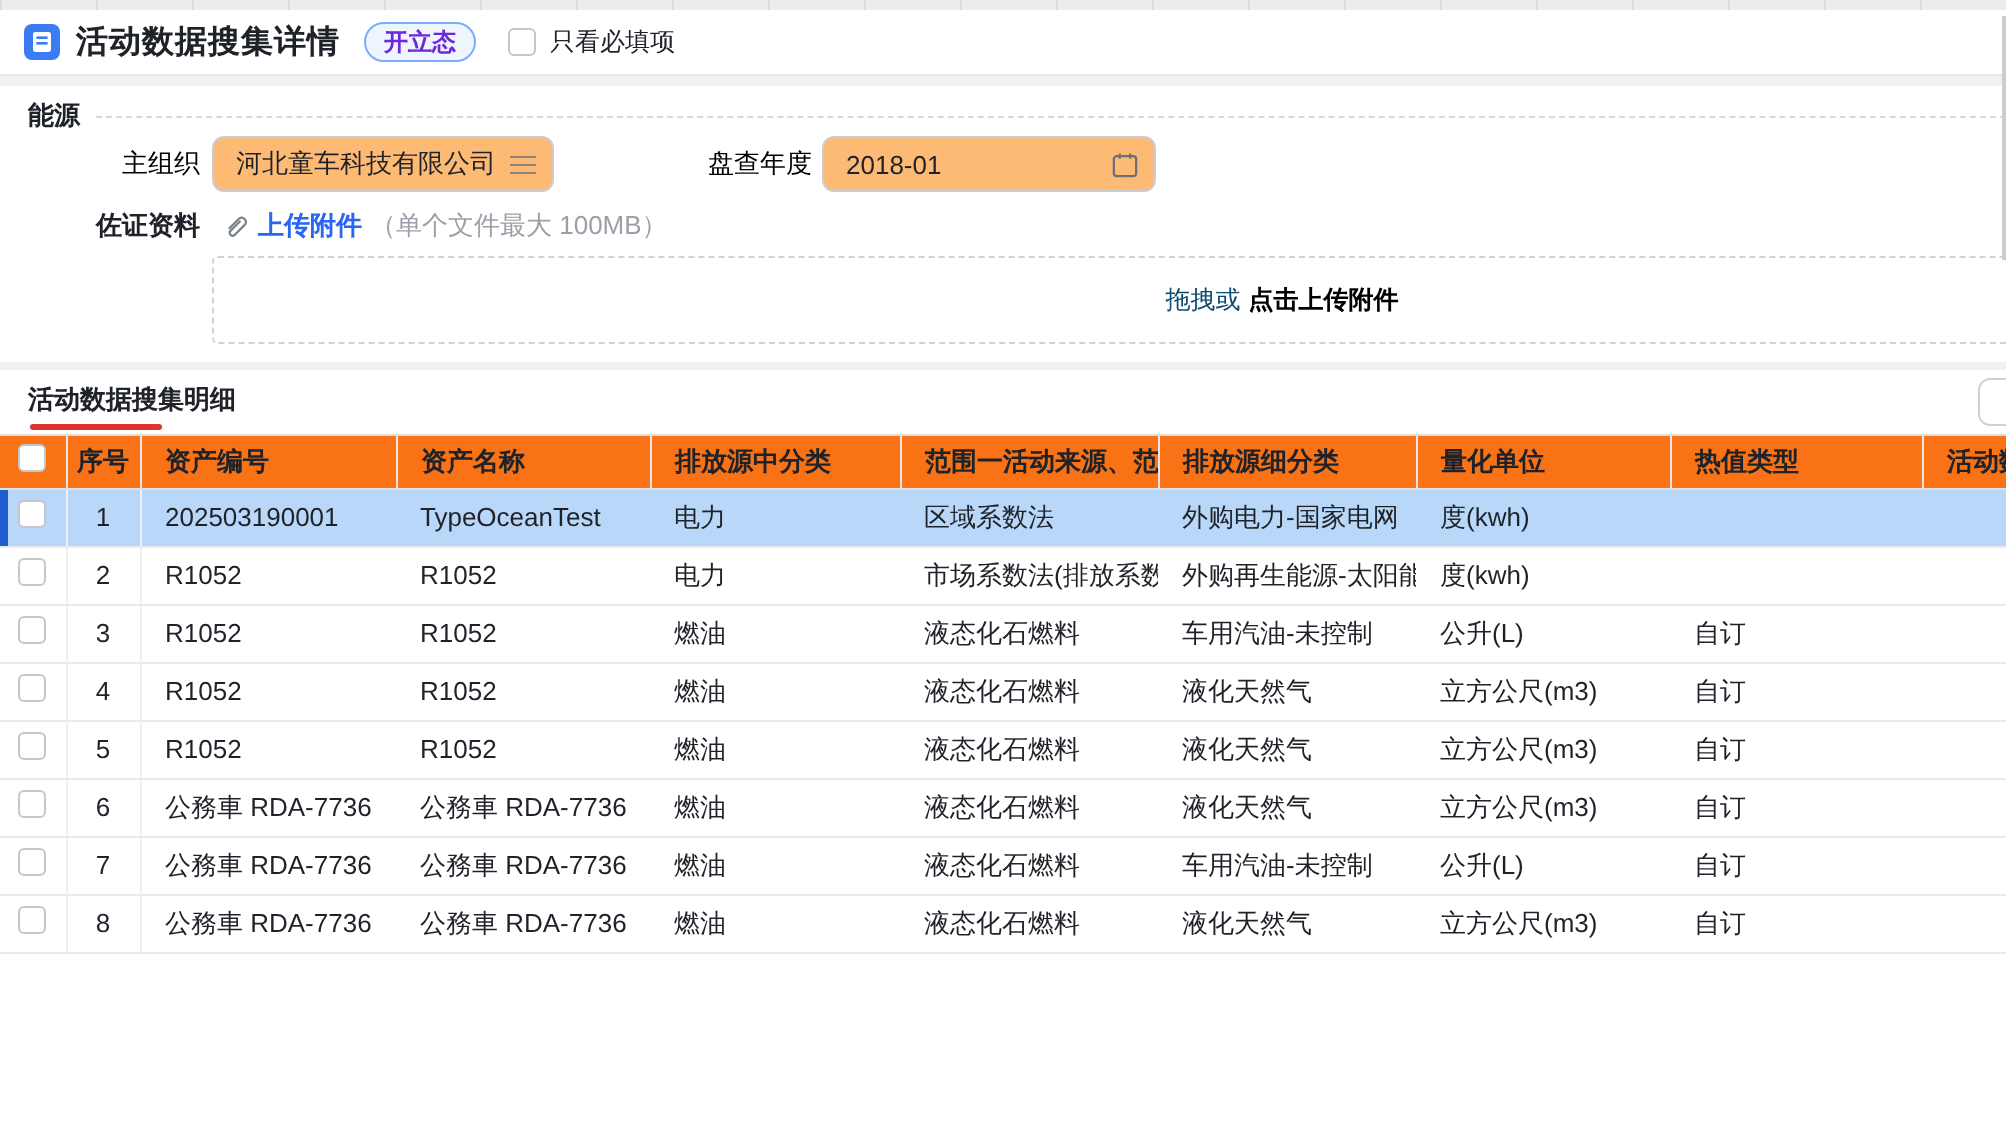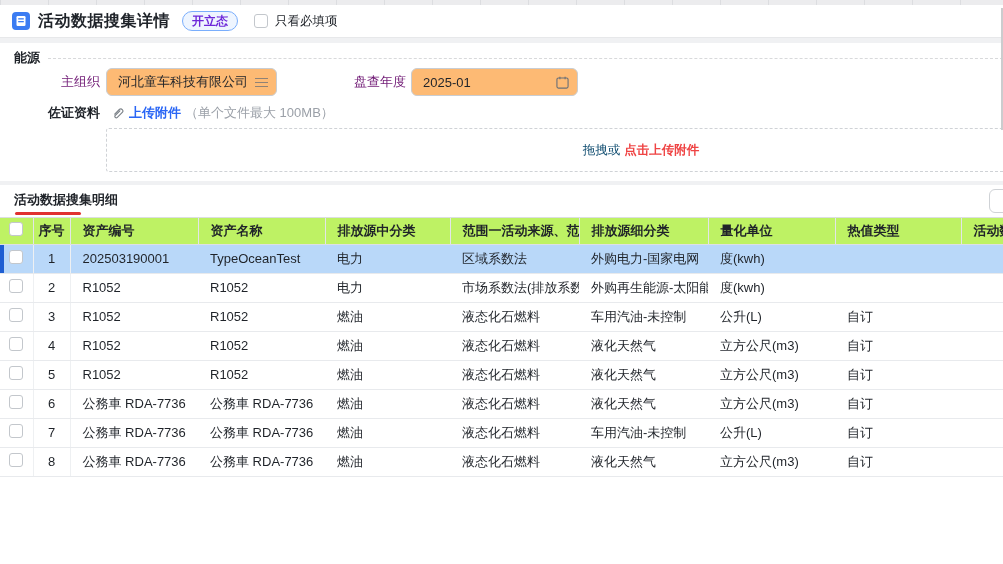--- a/index.html
+++ b/index.html
@@ -35,21 +35,21 @@
   }
   .hdr-check .cb-label { margin-left:7px; font-size:12.5px; }
   
   .form-panel {
     position:absolute; left:0; top:43px; width:100%; height:138px;
     background:#ffffff;
   }
   .section-hd { position:absolute; left:14px; right:0; top:6px; height:18px; display:flex; align-items:center; }
   .section-title { font-weight:bold; font-size:13px; flex:0 0 auto; }
   .section-dash { flex:1; margin-left:8px; border-top:1px dashed #d8d9db; height:0; }
-  .fld-label { position:absolute; height:28px; line-height:28px; text-align:right; font-size:13px; color:#701a75; }
+  .fld-label { position:absolute; height:28px; line-height:28px; text-align:right; font-size:13px; color:#000000; }
   .lbl-org    { left:0;  top:25px; width:100px; }
   .lbl-period { left:340px; top:25px; width:66px; }
   .input-box {
     position:absolute; top:25px; height:28px;
     border:1px solid #c9cdd2; border-radius:6px; background:#fdba74;
     display:flex; align-items:center; padding:0 8px 0 11px; cursor:text;
   }
   .input-org    { left:106px; width:171px; }
   .input-period { left:411px; width:167px; }
   .input-val { flex:1; font-size:13px; color:#1f2329; white-space:nowrap; overflow:hidden; }
@@ -63,42 +63,42 @@
   .attach-label { width:100px; text-align:right; font-weight:bold; font-size:13px; }
   .clip-icon { margin-left:11px; width:13px; height:14px; flex:0 0 auto; }
   .upload-link { margin-left:5px; color:#2a66f5; font-weight:bold; font-size:13px; cursor:pointer; }
   .size-hint { margin-left:4px; color:#9ba0a8; font-size:13px; }
   .dropzone {
     position:absolute; left:106px; top:85px; width:1070px; height:44px;
     border:1px dashed #cfd2d6; border-radius:3px; background:#fff;
     display:flex; align-items:center; justify-content:center; cursor:pointer;
   }
   .dz-prefix { color:#0c4a6e; font-size:12.5px; }
-  .dz-link { color:#ef4444; font-weight:bold; font-size:12.5px; margin-left:4px; }
+  .dz-link { color:#000000; font-weight:bold; font-size:12.5px; margin-left:4px; }
   
   .table-panel {
     position:absolute; left:0; top:185px; width:100%; height:379px;
     background:#ffffff;
   }
   .tab-bar { position:relative; height:32px; }
   .tab {
     position:absolute; left:14px; top:6px; font-size:13px; font-weight:bold; cursor:pointer;
   }
   .tab-underline {
     position:absolute; left:15px; bottom:2px; width:66px; height:3px;
     border-radius:2px; background:#e03131;
   }
   .settings-btn {
     position:absolute; left:989px; top:4px; width:26px; height:24px;
     background:#fff; border:1px solid #cfd2d6; border-radius:6px; cursor:pointer;
   }
   .table-wrap { width:1003px; overflow:hidden; border-top:1px solid #dcdee1; }
   table { table-layout:fixed; width:1041px; border-collapse:collapse; }
   th {
-    background:#bef264; height:26px; font-size:13px; font-weight:bold; text-align:left;
+    background:#f97316; height:26px; font-size:13px; font-weight:bold; text-align:left;
     padding:0 12px; border-bottom:1px solid #dee0e3; border-right:1px solid #e3e5e8;
     white-space:nowrap; overflow:hidden;
   }
   th:last-child { border-right:none; }
   td {
     height:29px; font-size:13px; padding:0 12px;
     border-bottom:1px solid #e8eaed; white-space:nowrap; overflow:hidden;
   }
   th.cb-col, td.cb-col { text-align:center; padding:0; }
   th:nth-child(2), td:nth-child(2) { text-align:center; padding:0 4px; }
@@ -135,21 +135,21 @@
   </div>
 
   <div class="fld-label lbl-org">主组织</div>
   <div class="input-box input-org">
     <span class="input-val">河北童车科技有限公司</span>
     <span class="list-icon"></span>
   </div>
 
   <div class="fld-label lbl-period">盘查年度</div>
   <div class="input-box input-period">
-    <span class="input-val">2025-01</span>
+    <span class="input-val">2018-01</span>
     <svg class="cal-icon" viewBox="0 0 14 14">
       <rect x="1" y="2.2" width="12" height="10.8" rx="1.6" fill="none" stroke="#6b7077" stroke-width="1.2"></rect>
       <line x1="4.2" y1="0.8" x2="4.2" y2="3.6" stroke="#6b7077" stroke-width="1.2"></line>
       <line x1="9.8" y1="0.8" x2="9.8" y2="3.6" stroke="#6b7077" stroke-width="1.2"></line>
     </svg>
   </div>
 
   <div class="attach-row">
     <span class="attach-label">佐证资料</span>
     <svg class="clip-icon" viewBox="0 0 14 14">

